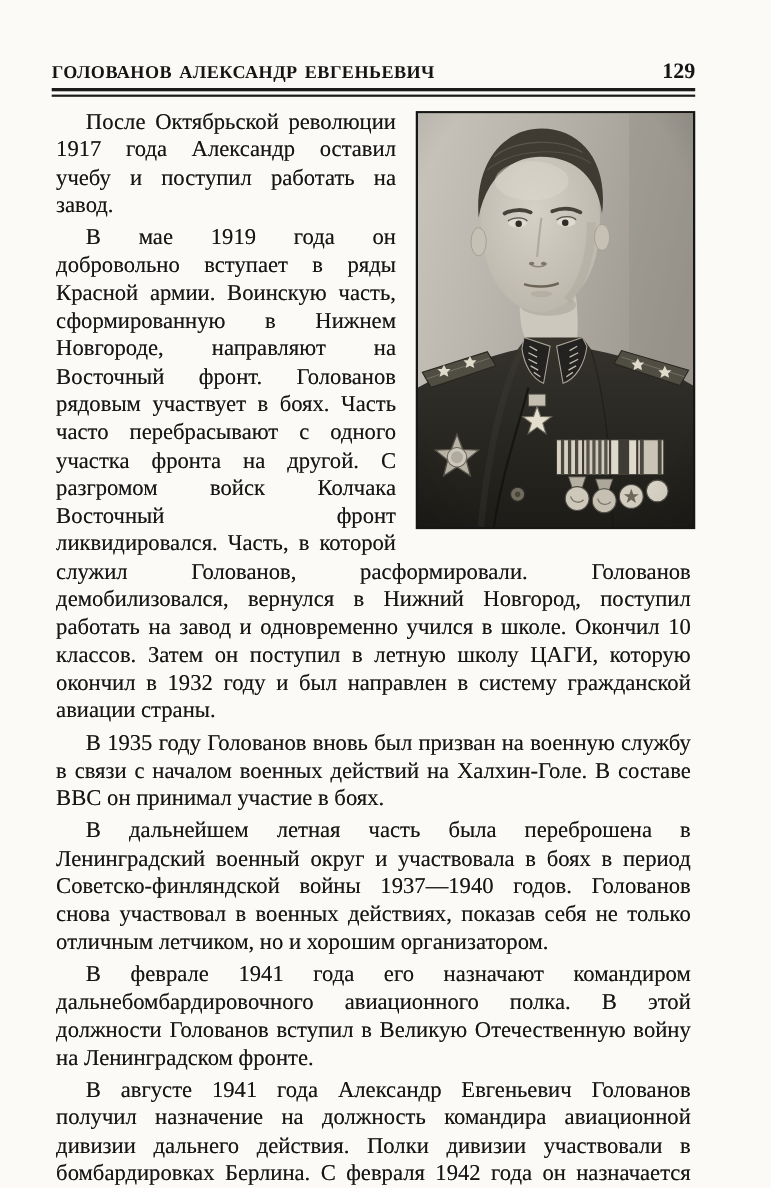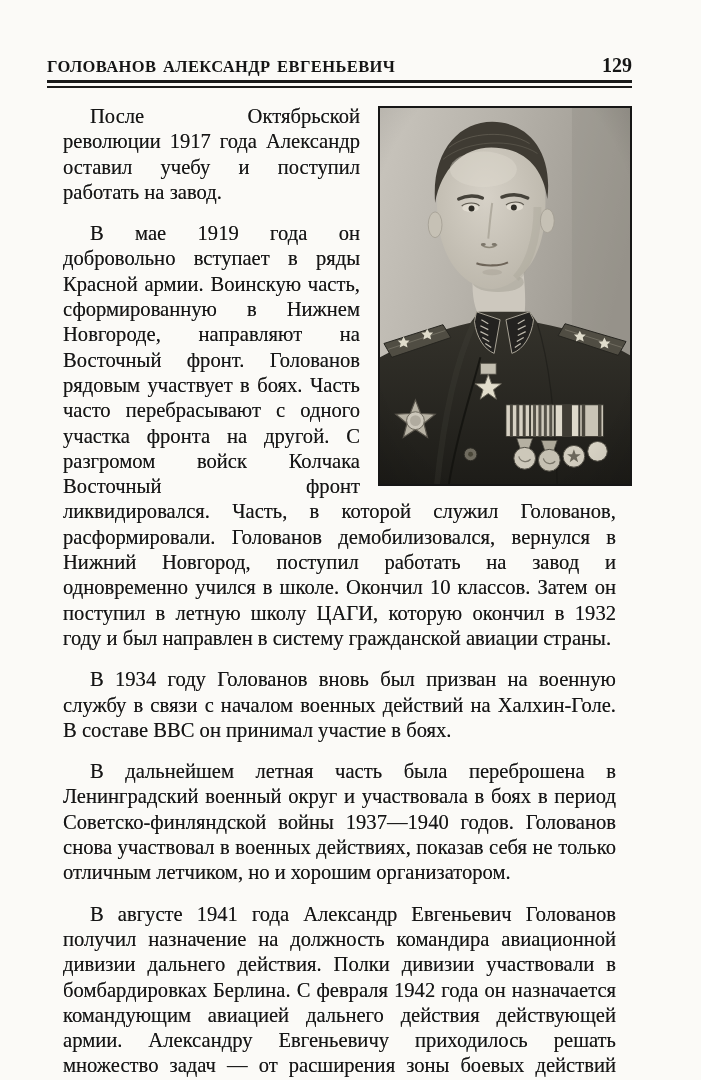--- a/index.html
+++ b/index.html
@@ -7,21 +7,21 @@
     width:701px; height:1080px; overflow:hidden;
     background:#fbfaf7; color:#151515;
     font-family:"Liberation Serif", serif;
   }
   .page { box-sizing:border-box; width:701px; height:952px; padding:54px 69px 0 47px; }
   .running-head { display:flex; justify-content:space-between; align-items:baseline; }
   .rh-title { font-weight:bold; font-size:16.5px; letter-spacing:.4px; word-spacing:2px; white-space:nowrap; }
   .rh-page  { font-weight:bold; font-size:20px; }
   .rule { margin-top:3px; height:3px; border-top:3.5px solid #1b1b1b; border-bottom:2px solid #1b1b1b; }
   .article { margin-top:11px; font-size:20.6px; line-height:25.3px; text-align:justify; hyphens:auto; }
-  .article p { margin:16px; text-indent:27px; text-shadow:0 0 .5px rgba(10,10,10,.55); }
+  .article p { margin:4px; text-indent:27px; text-shadow:0 0 .5px rgba(10,10,10,.55); }
   figure.photo {
     float:right; width:250px; height:376px; margin:2px 0 12px 18px; padding:0;
     border:2px solid #161616; background:#b5b1a9;
   }
   figure.photo svg { display:block; width:100%; height:100%; }
 </style>
 </head>
 <body>
 
 <div class="page">
@@ -160,18 +160,19 @@
 
         <circle cx="92" cy="350" r="6.5" fill="#6f6b5f" stroke="#2e2c26" stroke-width="1"></circle>
         <circle cx="92" cy="350" r="2.5" fill="#494638"></circle>
 
         <rect width="254" height="380" fill="url(#vig)"></rect>
       </svg>
     </figure>
 
     <p>После Октябрьской революции 1917 года Александр оставил учебу и поступил работать на завод.</p>
     <p>В мае 1919 года он добровольно вступает в ряды Красной армии. Воинскую часть, сформированную в Нижнем Новгороде, направляют на Восточный фронт. Голованов рядовым участвует в боях. Часть часто перебрасывают с одного участка фронта на другой. С разгромом войск Колчака Восточный фронт ликвидировался. Часть, в которой служил Голованов, расформировали. Голованов демобилизовался, вернулся в Нижний Новгород, поступил работать на завод и одновременно учился в школе. Окончил 10 классов. Затем он поступил в летную школу ЦАГИ, которую окончил в 1932 году и был направлен в систему гражданской авиации страны.</p>
-    <p>В 1934 году Голованов вновь был призван на военную службу в связи с началом военных действий на Халхин-Голе. В составе ВВС он принимал участие в боях.</p>
+    <p>В 1935 году Голованов вновь был призван на военную службу в связи с началом военных действий на Халхин-Голе. В составе ВВС он принимал участие в боях.</p>
     <p>В дальнейшем летная часть была переброшена в Ленинградский военный округ и участвовала в боях в период Советско-финляндской войны 1937—1940 годов. Голованов снова участвовал в военных действиях, показав себя не только отличным летчиком, но и хорошим организатором.</p>
+    <p>В феврале 1941 года его назначают командиром дальнебомбардировочного авиационного полка. В этой должности Голованов вступил в Великую Отечественную войну на Ленинградском фронте.</p>
     <p>В августе 1941 года Александр Евгеньевич Голованов получил назначение на должность командира авиационной дивизии дальнего действия. Полки дивизии участвовали в бомбардировках Берлина. С февраля 1942 года он назначается командующим авиацией дальнего действия действующей армии. Александру Евгеньевичу приходилось решать множество задач — от расширения зоны боевых действий авиации до введения в строй новых самолетов. С каждым месяцем задачи, возлагаемые на ВВС, все более усложнялись.</p>
   </div>
 
 </div>
 
 </body></html>

